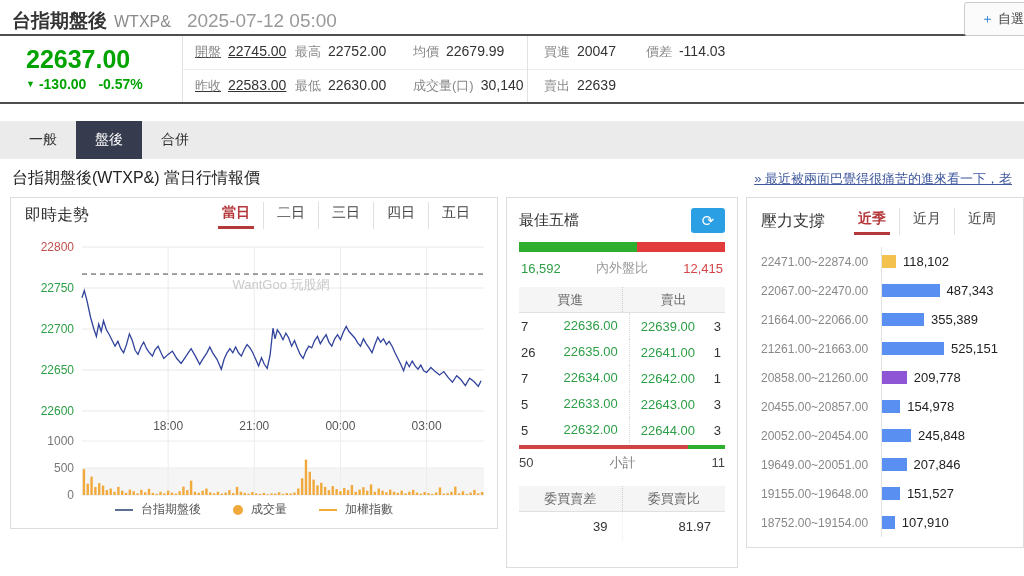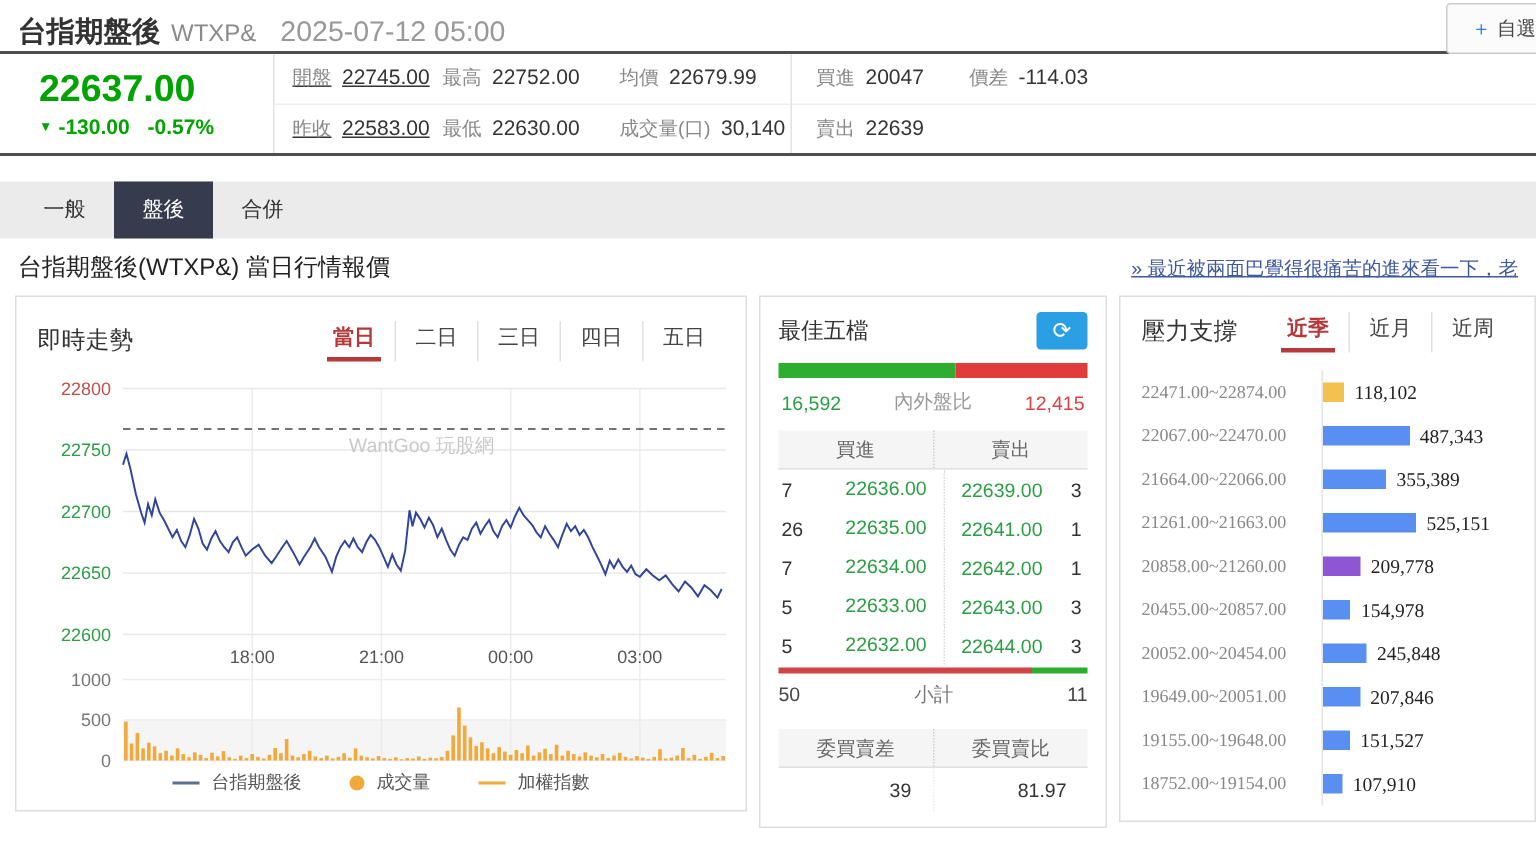--- a/index.html
+++ b/index.html
@@ -40,22 +40,22 @@
 .mtab.active{background:#363c4e;color:#fff;}
 
 
 .section-row{display:flex;align-items:center;padding:9px 12px 8px;overflow:hidden;}
 .section-title{font-size:16px;color:#222;white-space:nowrap;}
 .promo{margin-left:auto;font-size:13px;color:#40599c;text-decoration:underline;white-space:nowrap;cursor:pointer;}
 
 
 .content{display:flex;align-items:flex-start;padding-left:10px;}
 .panel{border:1px solid #ddd;background:#fff;}
-.chart-panel{width:488px;padding:16px 14px 6px;margin-right:8px;}
-.bf-panel{width:242px;padding:10px 12px 10px;margin-right:8px;}
+.chart-panel{width:488px;padding:4px 14px 6px;margin-right:8px;}
+.bf-panel{width:242px;padding:10px 12px 26px;margin-right:8px;}
 .ps-panel{width:290px;padding:10px 14px 10px;}
 
 .panel-head{display:flex;align-items:center;}
 .panel-title{font-size:16px;color:#333;white-space:nowrap;}
 .ptabs{margin-left:auto;display:flex;}
 .ptab{font-size:14px;color:#444;padding:2px 13px 7px;position:relative;cursor:pointer;white-space:nowrap;}
 .ptab + .ptab{border-left:1px solid #e0e0e0;}
 .ptab.active{color:#b5393b;font-weight:700;}
 .ptab.active::after{content:"";position:absolute;left:9px;right:9px;bottom:0;height:3px;background:#b5393b;}
 
@@ -94,21 +94,21 @@
 .stats{margin-top:10px;}
 .stats-head{display:flex;background:#f5f5f5;height:26px;font-size:13px;color:#666;border-bottom:1px solid #e0e0e0;}
 .stats-head > div{flex:1;display:flex;align-items:center;justify-content:center;}
 .stats-head > div + div{border-left:1px dotted #ccc;}
 .stats-vals{display:flex;height:29px;font-size:13px;color:#333;align-items:flex-end;}
 .stats-vals > div{flex:1;text-align:right;padding-right:14px;height:100%;line-height:29px;}
 .stats-vals > div + div{border-left:1px dotted #eee;}
 
 
 .ps-rows{margin-top:12px;}
-.ps-row{display:flex;align-items:center;height:29px;font-family:Liberation Serif, serif;}
+.ps-row{display:flex;align-items:center;height:29px;}
 .ps-range{width:120px;color:#888;font-size:12px;}
 .ps-track{flex:1;display:flex;align-items:center;border-left:1px solid #e3e3e3;height:100%;}
 .ps-bar{height:13px;}
 .ps-val{margin-left:7px;color:#222;font-size:13px;}
 </style>
 </head>
 <body>
 
 <div class="top">
   <span class="title">台指期盤後</span>

